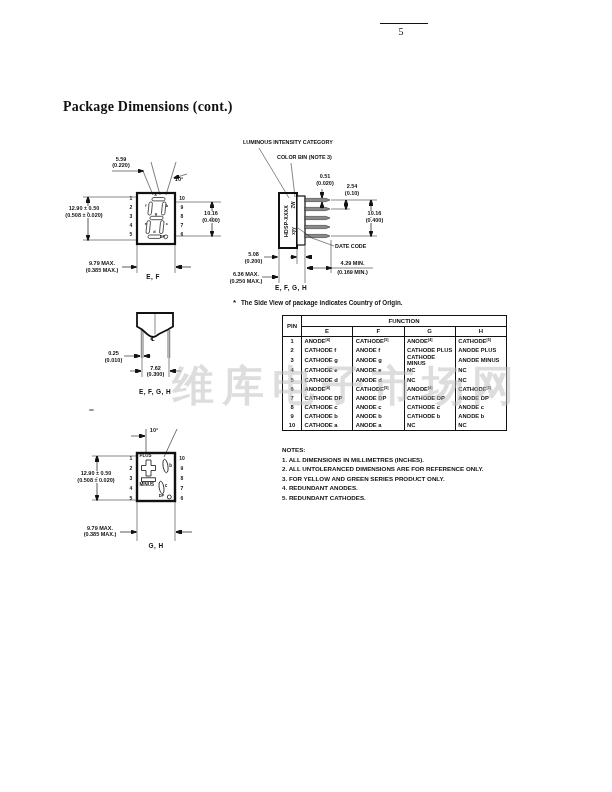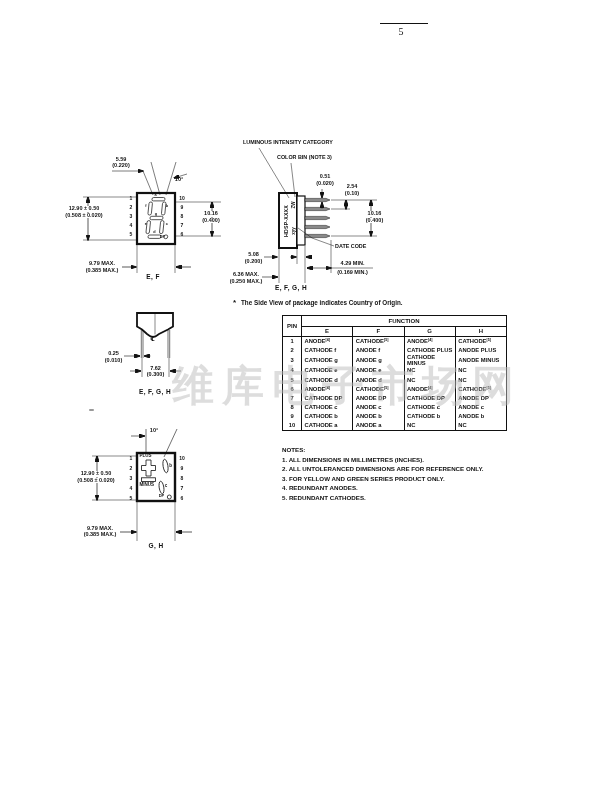--- a/index.html
+++ b/index.html
@@ -173,20 +173,21 @@
       </g>
       <g stroke-width=".7">
         <line x1="97" y1="456" x2="97" y2="500" marker-start="url(#ah)" marker-end="url(#ah)"></line>
         <line x1="120" y1="532" x2="136" y2="532" marker-end="url(#ah)"></line>
         <line x1="192" y1="532" x2="176" y2="532" marker-end="url(#ah)"></line>
       </g>
     </g>
   </svg>
 
   <div class="page-num" style="left:401px;top:25.5px">5</div>
+  <div class="doc-title">Package Dimensions (cont.)</div>
 
   <span class="d ctr" style="left:121px;top:156.5px">5.59</span>
   <span class="d ctr" style="left:121px;top:163px">(0.220)</span>
   <span class="d ctr" style="left:179px;top:177px">10°</span>
   <span class="d ctr bg" style="left:84px;top:206px">12.90 ± 0.50</span>
   <span class="d ctr bg" style="left:84px;top:212.5px">(0.508 ± 0.020)</span>
   <span class="d ctr bg" style="left:211px;top:211px">10.16</span>
   <span class="d ctr bg" style="left:211px;top:217.5px">(0.400)</span>
   <span class="d ctr" style="left:102px;top:261px">9.79 MAX.</span>
   <span class="d ctr" style="left:102px;top:267.5px">(0.385 MAX.)</span>

